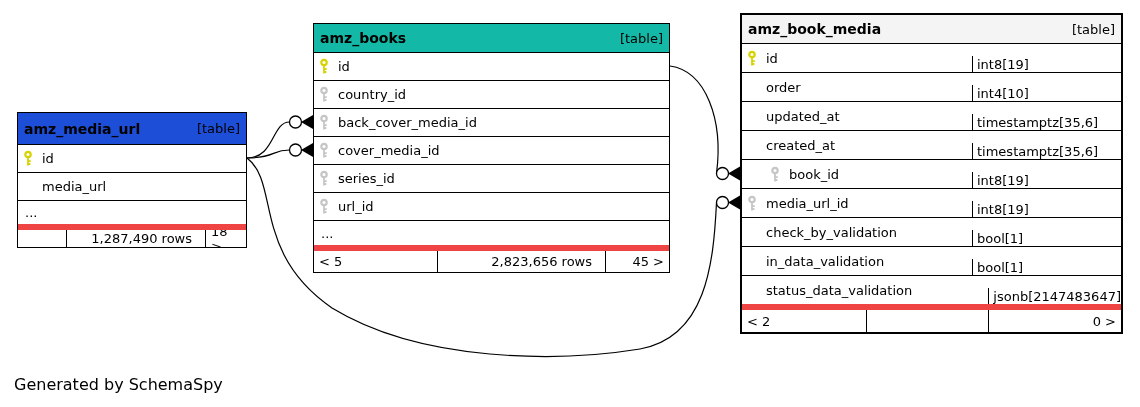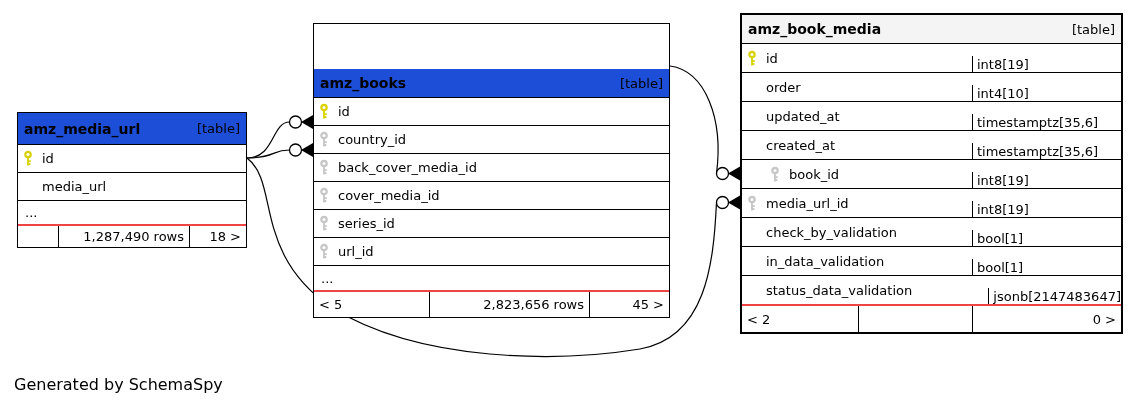--- a/index.html
+++ b/index.html
@@ -21,21 +21,21 @@
   .thead .badge { font-weight:normal; font-size:13px; }
   .trow { display:flex; align-items:stretch; border-top:1px solid #000; box-sizing:border-box; }
   .namecell { display:flex; align-items:center; padding-left:5px; box-sizing:border-box; }
   .namecell.grow { flex:1; }
   .keyslot { width:19px; display:inline-flex; align-items:center; }
   .typecell {
     flex:1; border-left:1px solid #000; padding-left:4px;
     display:flex; align-items:center; box-sizing:border-box;margin-top:12px;
   }
   .ellipsisrow { display:flex; align-items:center; border-top:1px solid #000; padding-left:7px; box-sizing:border-box; }
-  .tfoot { display:flex; border-top:2px solid #ef4444; box-sizing:border-box; }
+  .tfoot { display:flex; border-top:6px solid #ef4444; box-sizing:border-box;gap:8px; }
   .fcell { box-sizing:border-box; display:flex; align-items:center; padding:0 5px; overflow:hidden; }
   .fcell + .fcell { border-left:1px solid #000; }
   .fcell.left { justify-content:flex-start; }
   .fcell.right { justify-content:flex-end; }
   .fcell.grow { flex:1; }
   #credit { position:absolute; left:14px; top:375px; font-size:16px; z-index:1; }
 </style>
 </head>
 <body>
 
@@ -94,21 +94,21 @@
         </div>
         <div class="fcell right" style="width: 131px;">
           <span>1,287,490 rows</span>
         </div>
         <div class="fcell right grow">
           <span>18 &gt;</span>
         </div>
       </div>
     </div>
     <div class="tbl" style="left: 313px; top: 23px; width: 357px;">
-      <div class="thead" style="height: 28px; background: #1d4ed8; margin-top: 45px;">
+      <div class="thead" style="height: 28px; background: #14b8a6;">
         <span>amz_books</span>
         <span class="badge">[table]</span>
       </div>
       <div class="trow" style="height: 28px;">
         <div class="namecell grow">
           <span class="keyslot">
             <svg width="11" height="17" viewBox="0 0 11 17">
               <circle cx="5" cy="4.5" r="2.7" fill="none" stroke="#d8d200" stroke-width="2.2"></circle>
               <path d="M5 7.2 L5 15.5 M5 11.2 L7.8 11.2 M5 14 L7.4 14" stroke="#d8d200" stroke-width="1.8" fill="none"></path>
             </svg>

